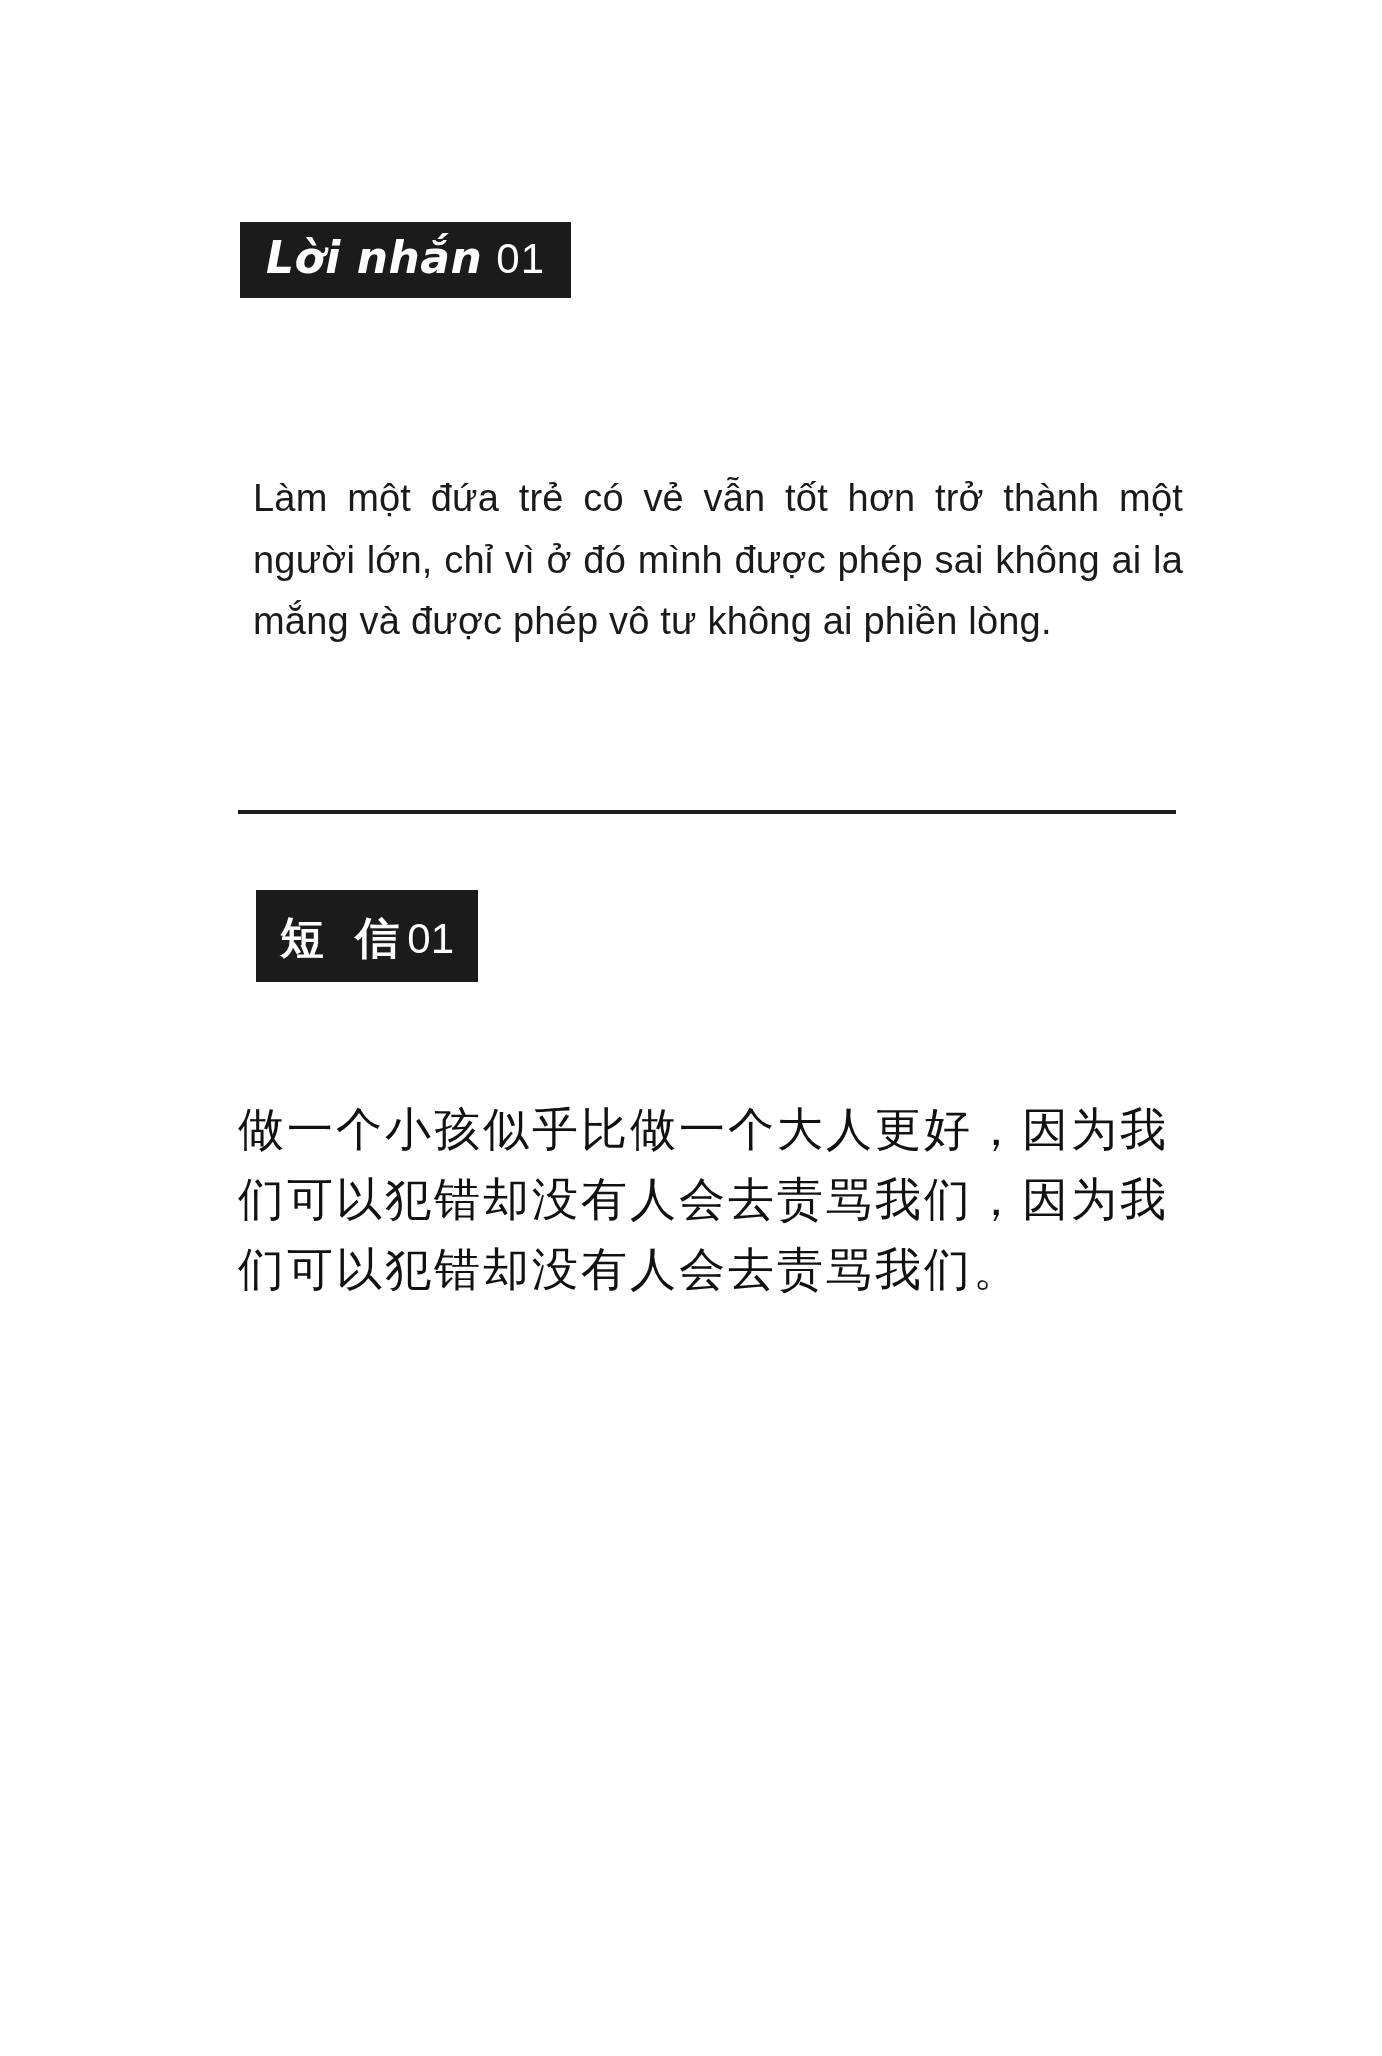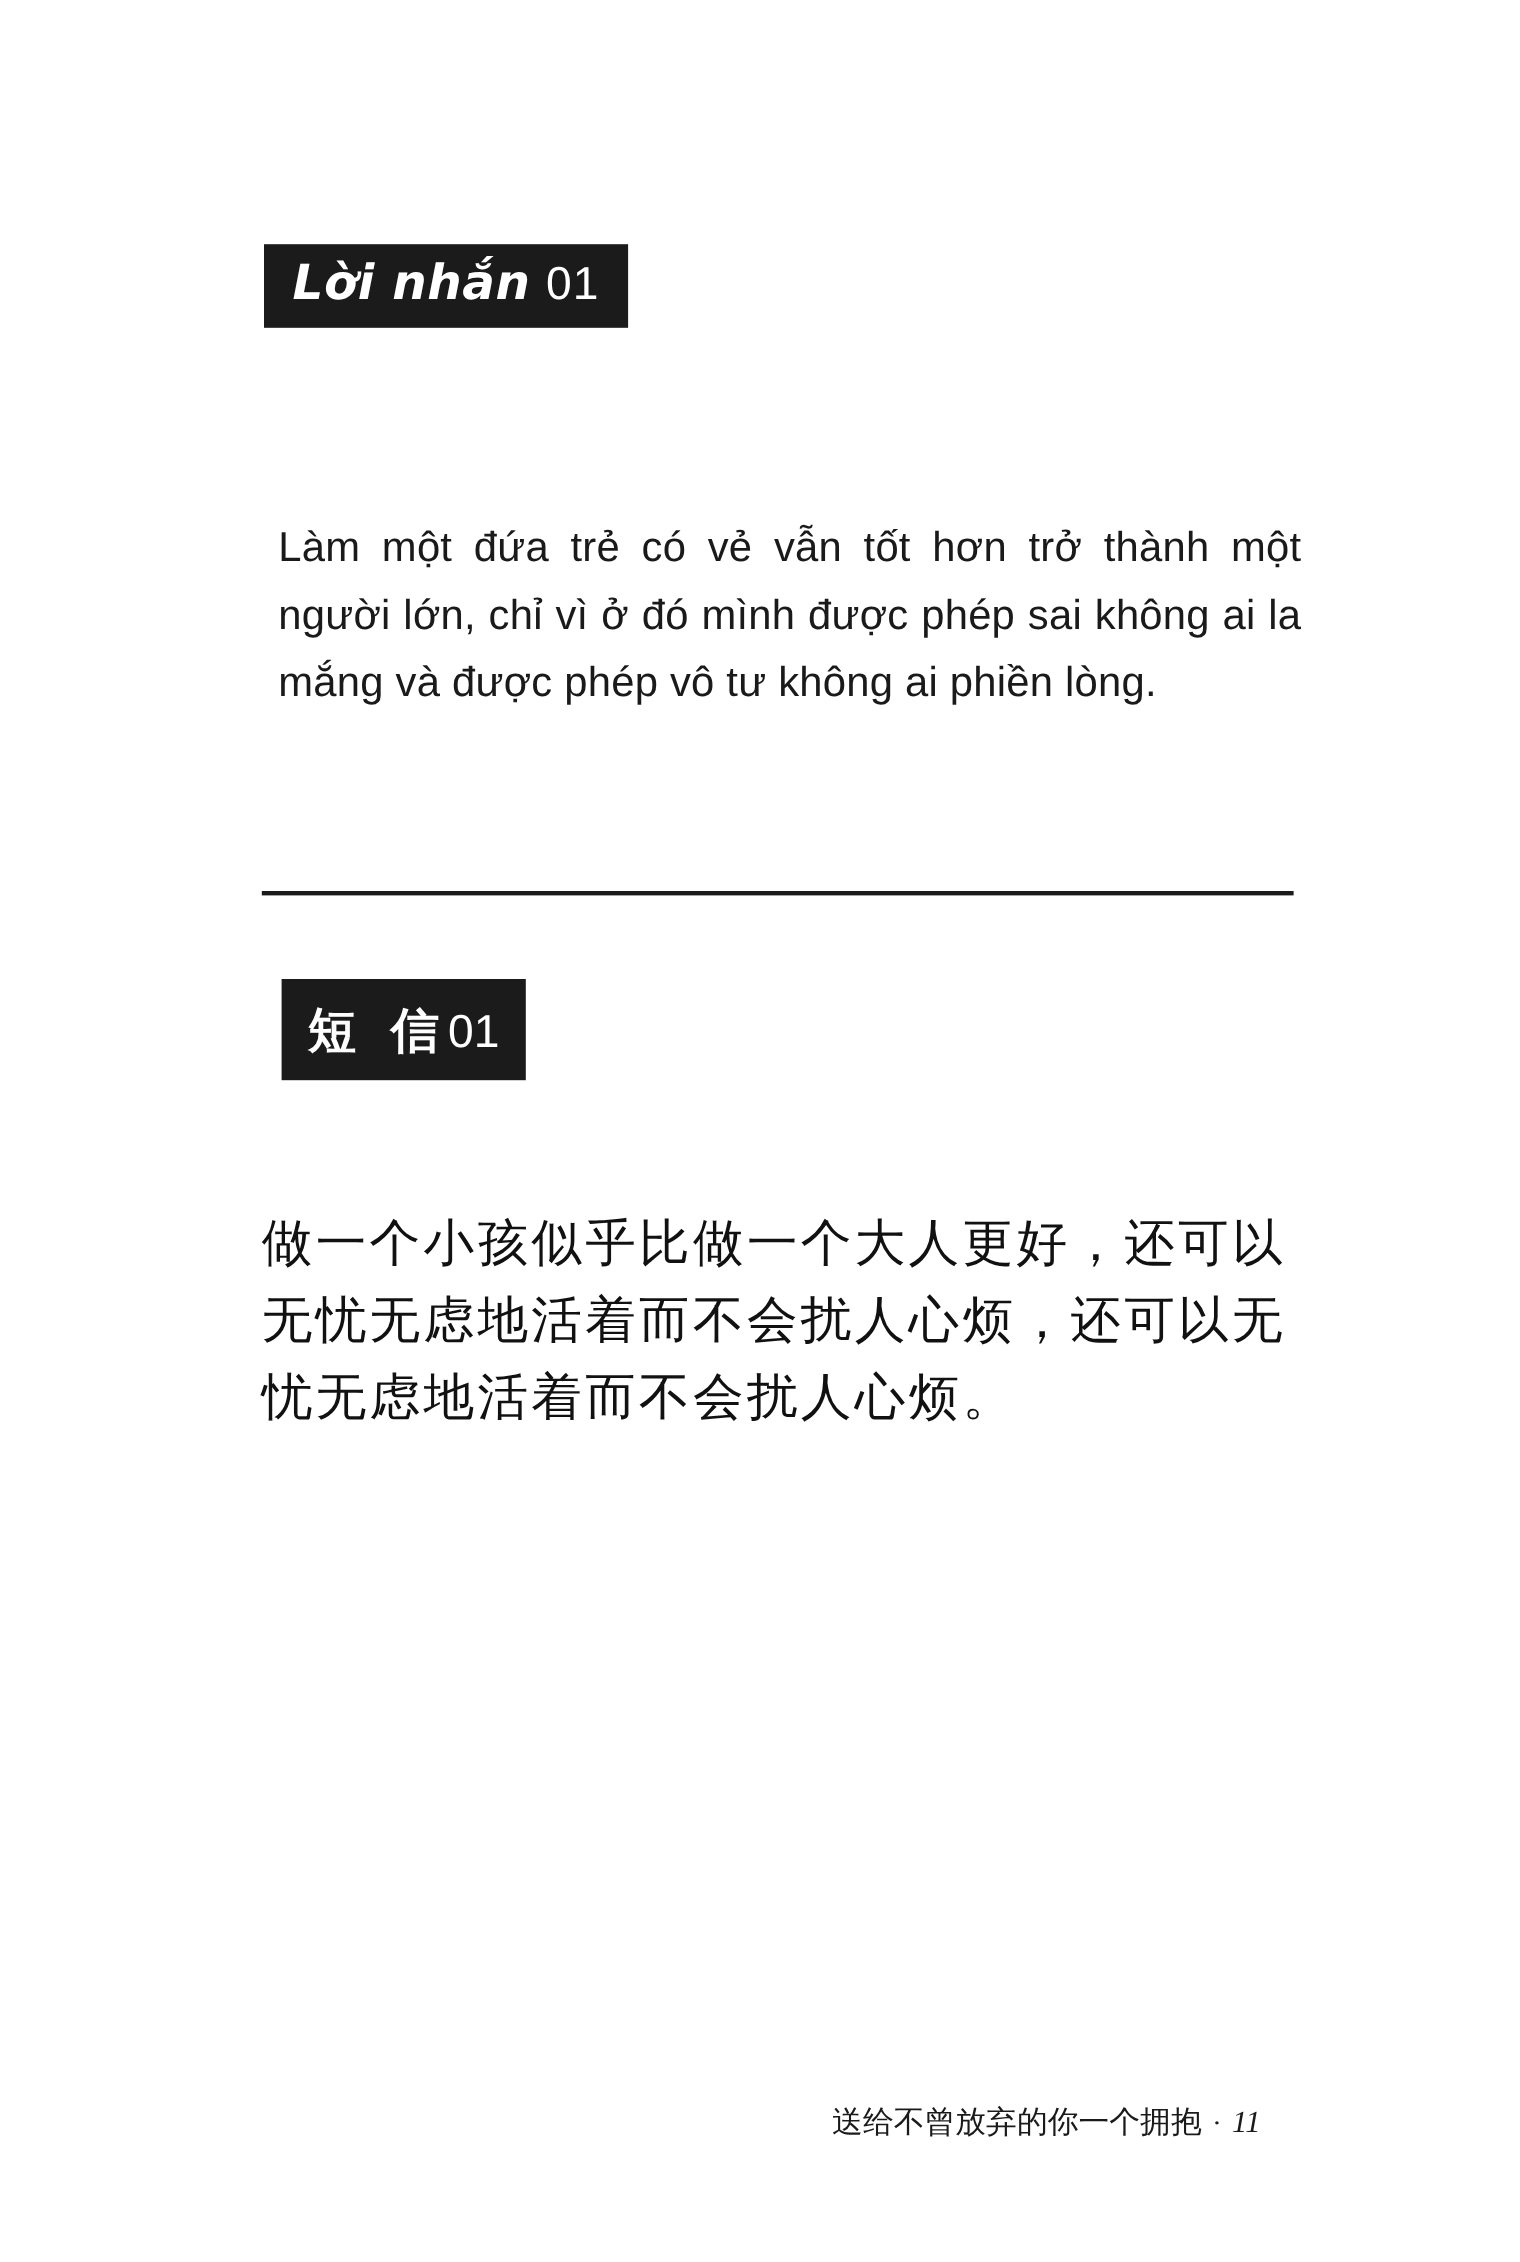--- a/index.html
+++ b/index.html
@@ -156,20 +156,17 @@
   </div>
 
   <div class="vi-body">Làm một đứa trẻ có vẻ vẫn tốt hơn trở thành một người lớn, chỉ vì ở đó mình được phép sai không ai la mắng và được phép vô tư không ai phiền lòng.</div>
 
   <div class="divider"></div>
 
   <div class="label-block label-cn">
     <span class="txt">短 信</span><span class="num">01</span>
   </div>
 
-  <div class="cn-body">做一个小孩似乎比做一个大人更好，还可以无忧无虑地活着而不会扰人心烦，还可以无忧无虑地活着而不会扰人心烦。</div>
+  <div class="cn-body">做一个小孩似乎比做一个大人更好，因为我们可以犯错却没有人会去责骂我们，因为我们可以犯错却没有人会去责骂我们。</div>
 
 
-  <div class="footer">
-    <span>送给不曾放弃的你一个拥抱</span><span class="dot">·</span><span class="pg">11</span>
-  </div>
 
 </div>
 
 </body></html>

